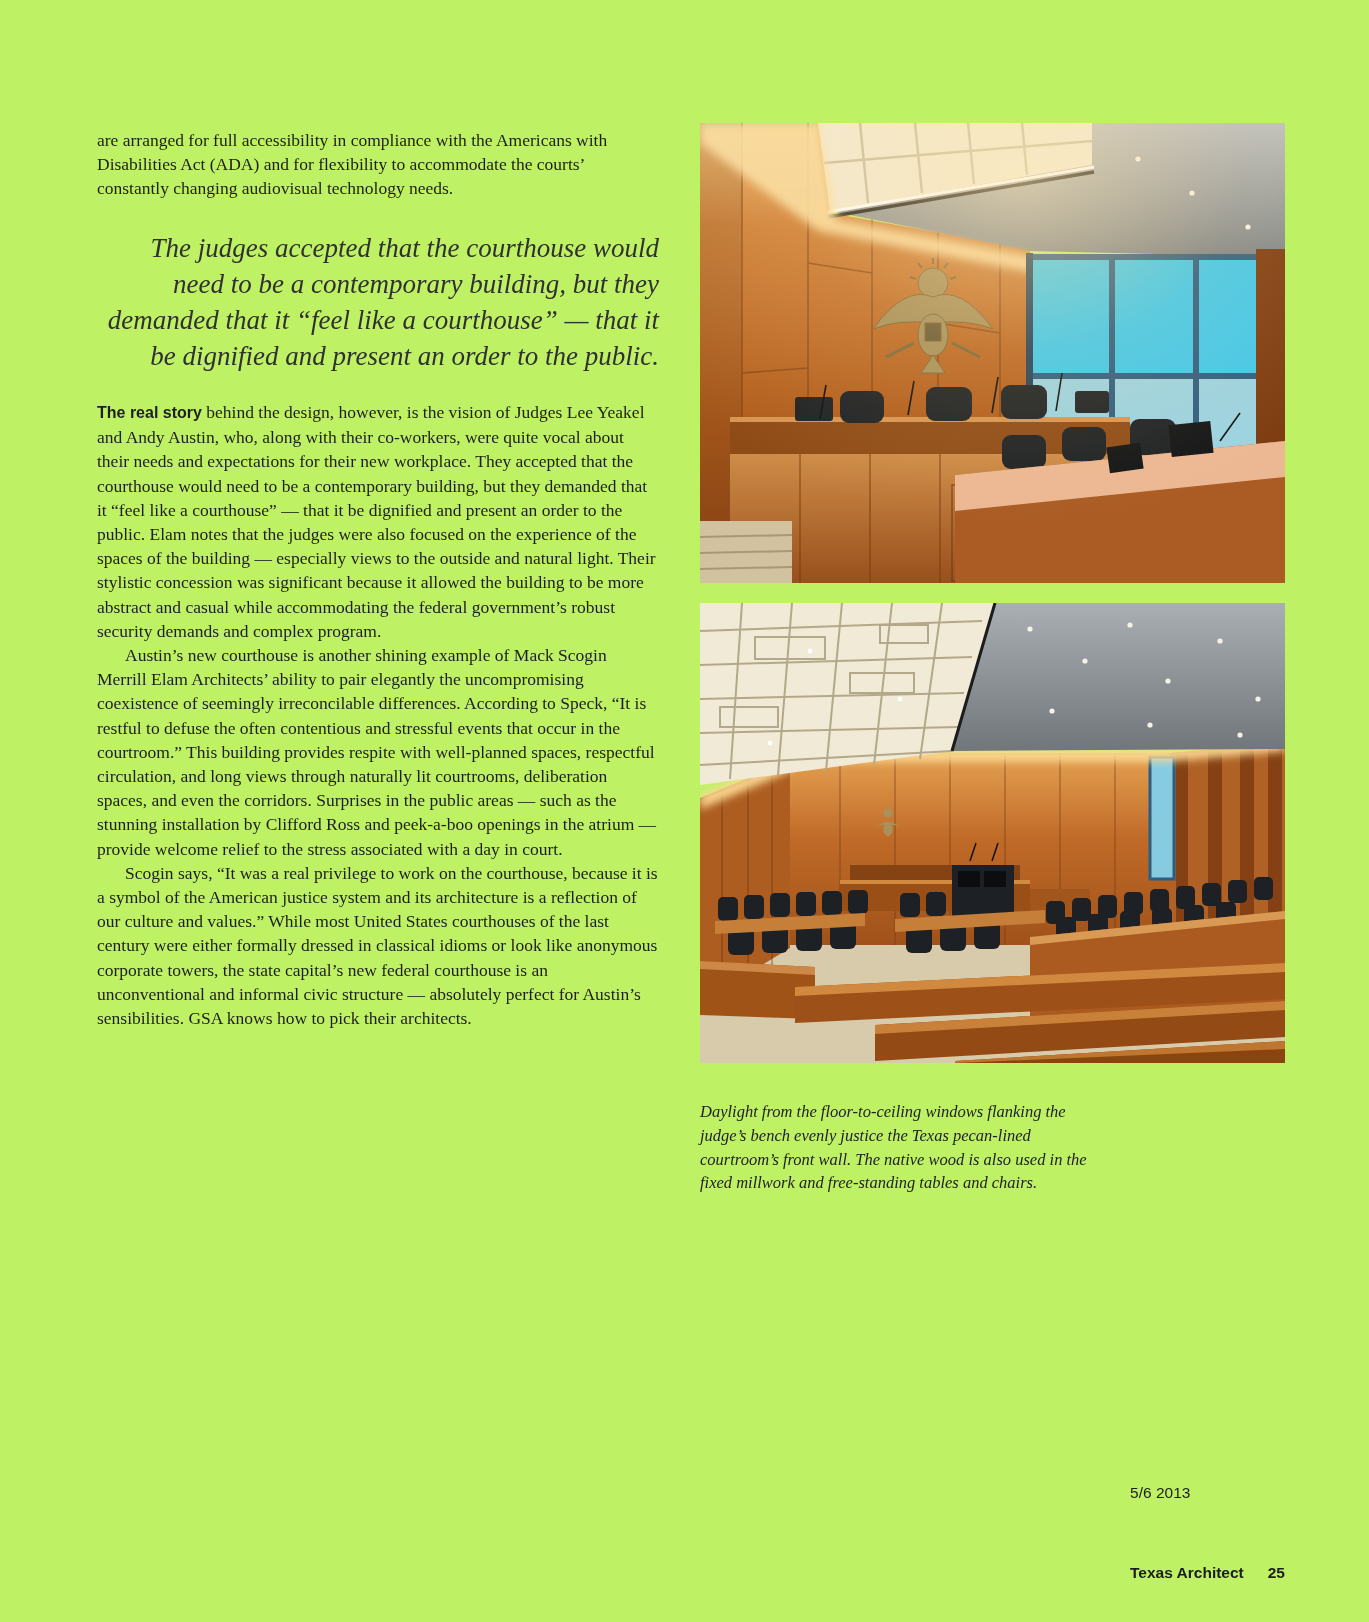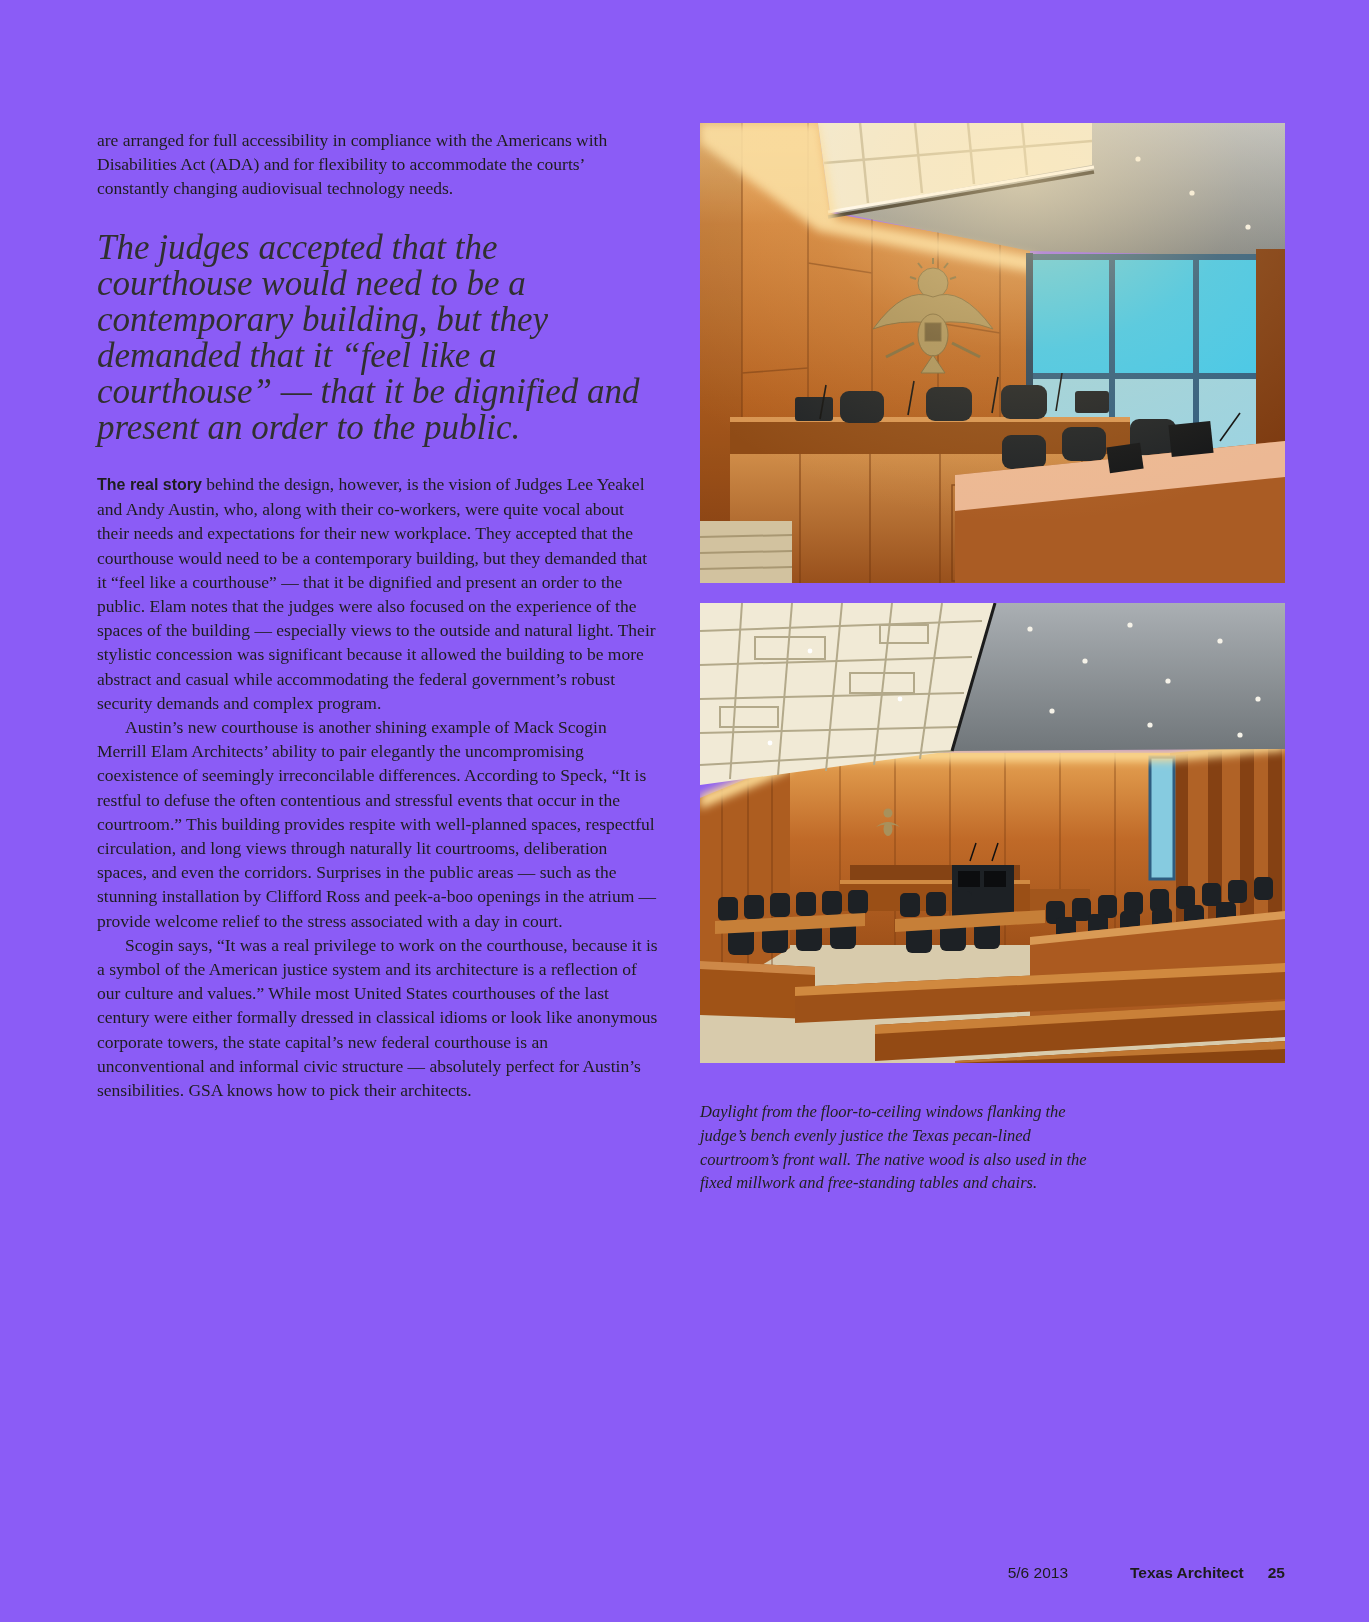--- a/index.html
+++ b/index.html
@@ -1,26 +1,26 @@
 <!DOCTYPE html>
 <html><head>
 <meta charset="utf-8">
 <style>
   * { margin:0; padding:0; box-sizing:border-box; }
   html,body { background:#ffffff; }
   .page {
-    position:relative; width:1369px; height:1622px; background:#8b5cf6;
+    position:relative; width:1369px; height:1622px; background:#bef264;
     font-family:"Liberation Serif", serif; color:#1e1e1e; overflow:hidden;
   }
   
   .text-col { position:absolute; left:97px; top:128px; width:562px; }
   .intro { font-size:17.5px; line-height:24px; color:#1e1e1e; }
   .pullquote {
     margin-top:30px; font-style:italic; font-weight:400;
-    font-size:35px; line-height:36px; color:#303030;
+    font-size:27px; line-height:36px; color:#303030;text-align:right;
   }
   .bodytext { margin-top:26px; font-size:17.5px; line-height:24.2px; }
   .bodytext p + p { text-indent:28px; }
   .lead-in { font-family:"Liberation Sans", sans-serif; font-weight:bold; font-size:16px; }
   .bio {
     margin-top:36px; font-family:"Liberation Sans", sans-serif;
     font-size:15px; line-height:26px; color:#2a2a2a;
   }
   .bio em { font-style:italic; }
   
@@ -28,21 +28,21 @@
   .photo { display:block; width:585px; height:460px; }
   .photo + .photo { margin-top:20px; }
   .caption {
     margin-top:37px; width:392px; font-style:italic;
     font-size:16.5px; line-height:23.8px; color:#222222;
   }
   
   .footer {
     position:absolute; right:84px; bottom:40px;
     font-family:"Liberation Sans", sans-serif; font-size:15.5px;
-    display:flex; align-items:baseline; gap:62px; color:#1c1c1c;
+    display:flex; align-items:baseline; gap:62px; color:#1c1c1c;flex-direction:column;
   }
   .footer .mag-group { display:flex; gap:24px; font-weight:bold; }
 </style>
 </head>
 <body>
 
 <div class="page">
 
   <div class="text-col">
 

